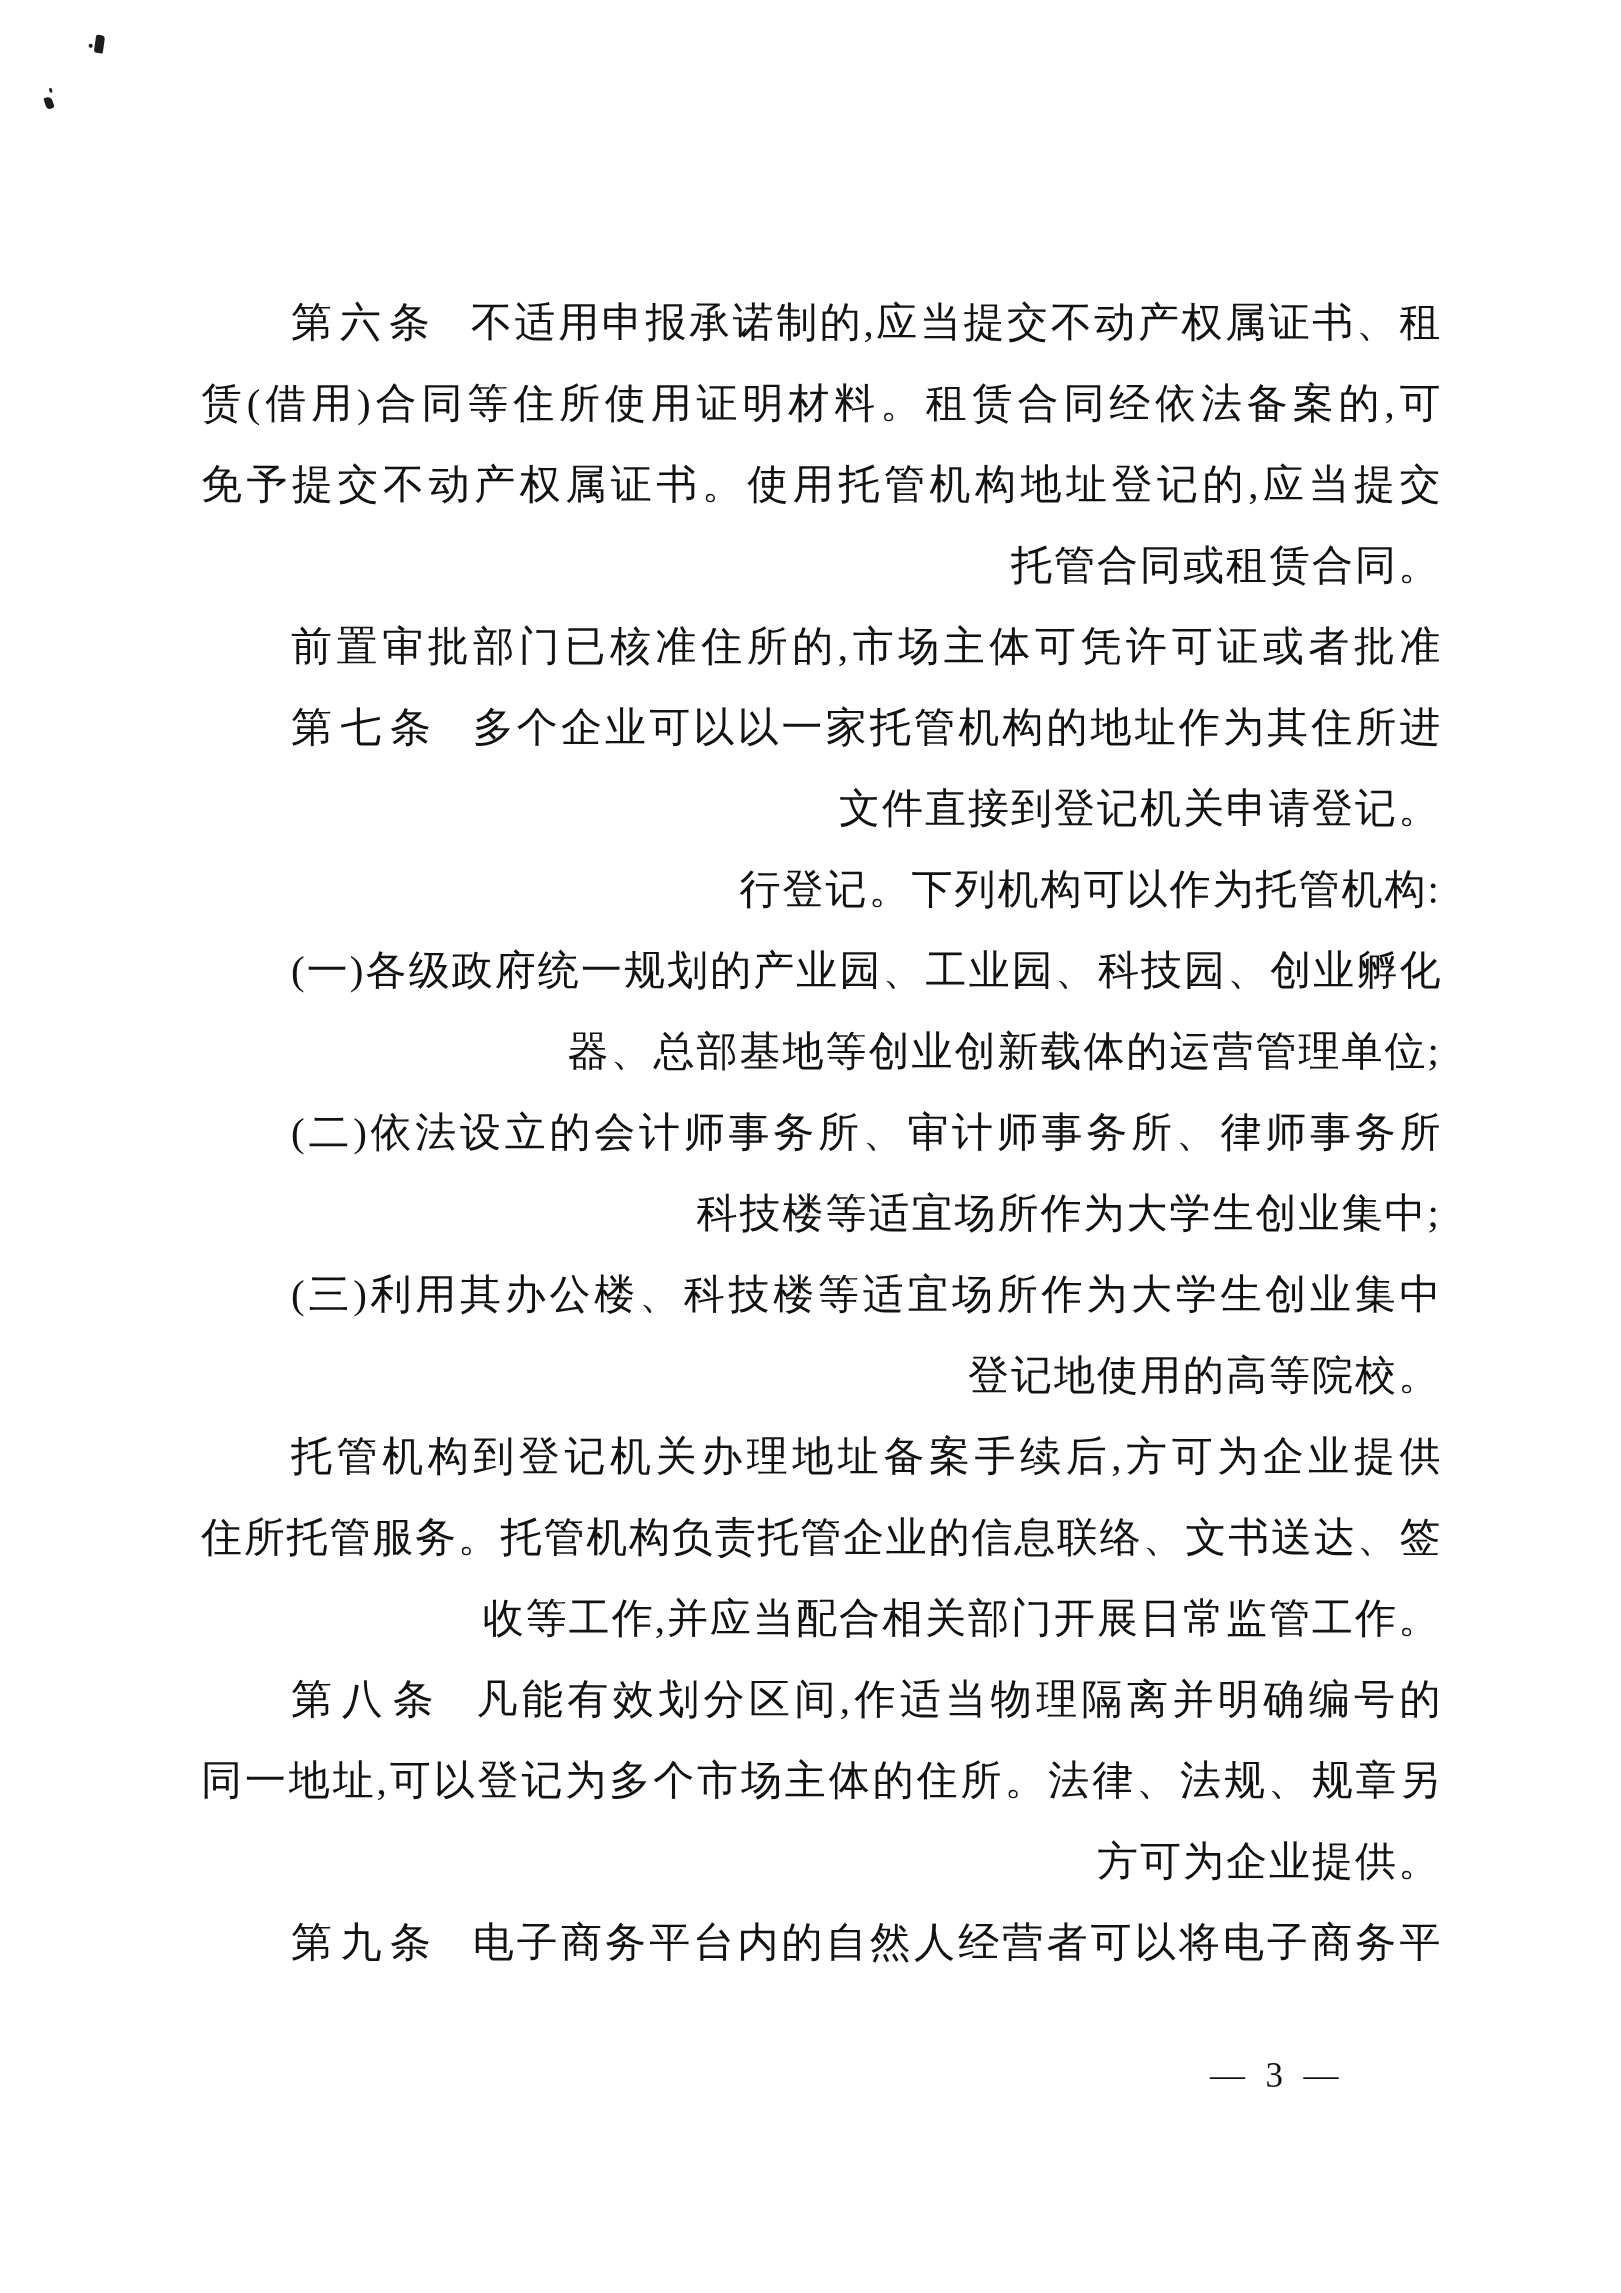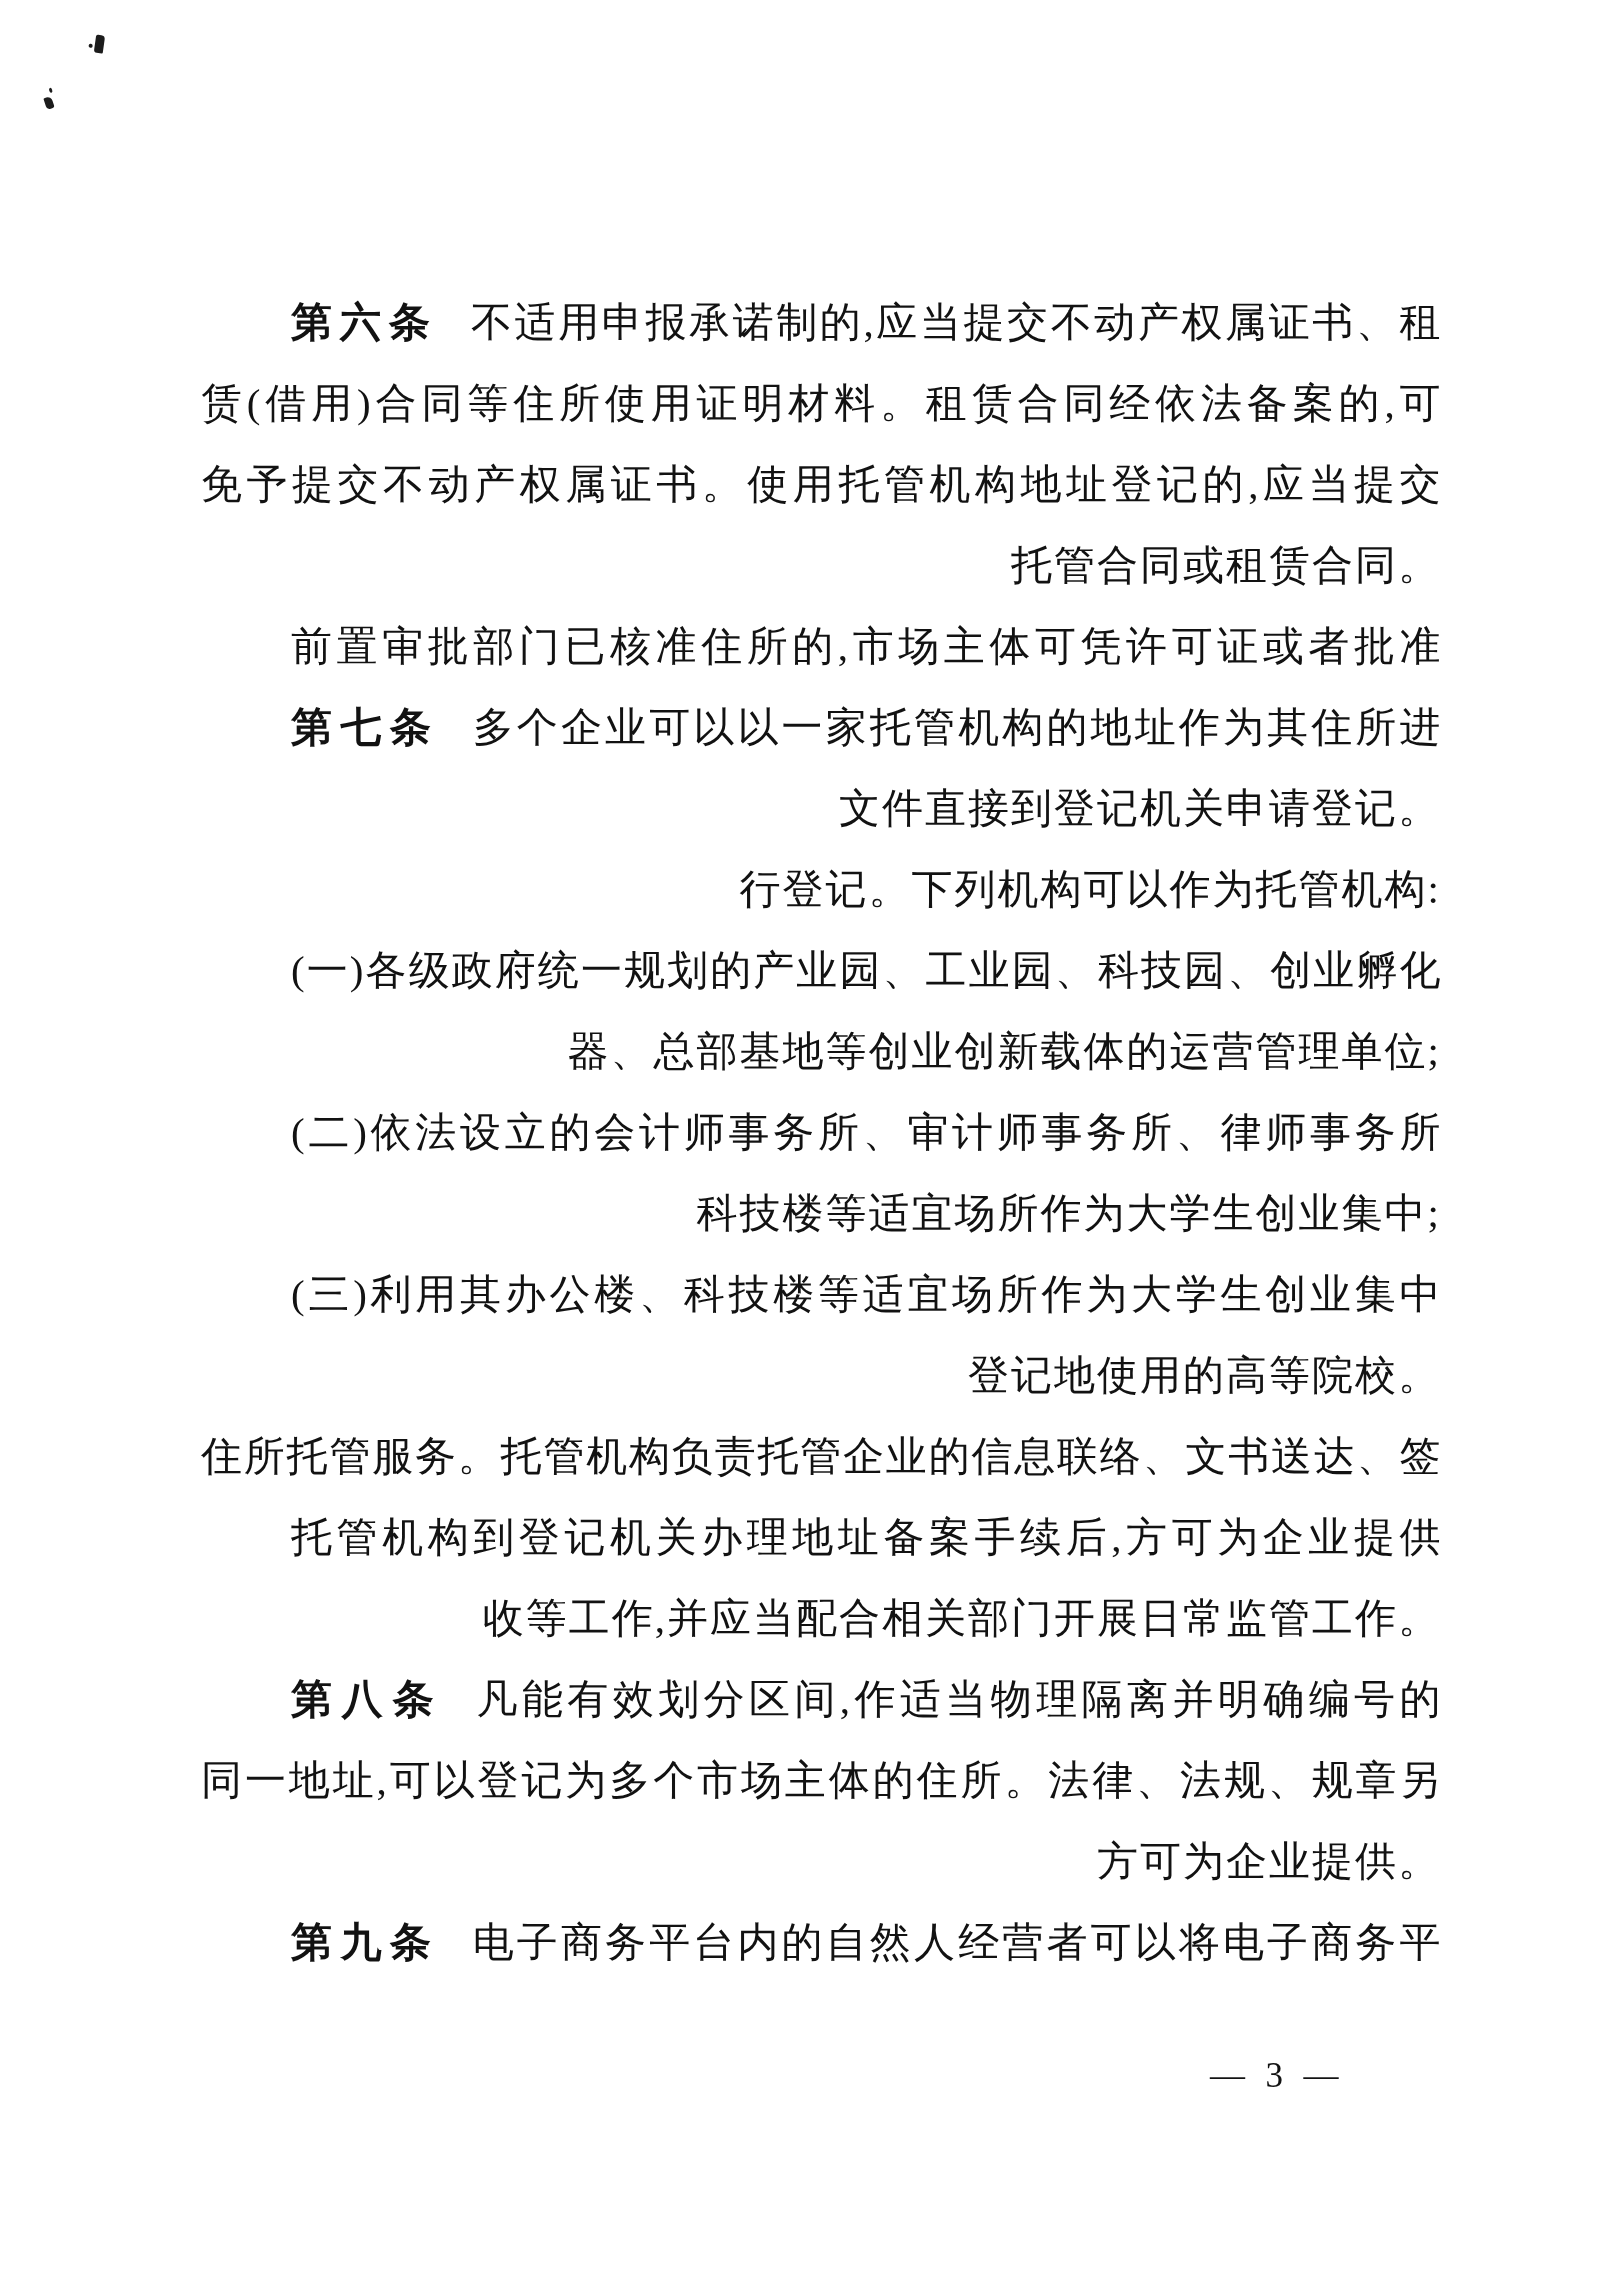--- a/index.html
+++ b/index.html
@@ -40,21 +40,21 @@
   .line.end {
     text-align: right;
     letter-spacing: 2px;
   }
   .line.indent {
     padding-left: 90px;
     width: 1150px;
   }
   .lead {
     font-family: "Liberation Sans", "DejaVu Sans", sans-serif;
-    font-weight: 700;
+    font-weight: 400;
     letter-spacing: 5.9px;
     margin-right: 33px;
   }
   .footer {
     position: absolute;
     left: 1210px;
     top: 2056px;
     font-size: 35px;
     letter-spacing: 5.9px;
     color: #121212;
@@ -117,22 +117,22 @@
     <p class="line indent justify"><span>前置审批部门已核准住所的,市场主体可凭许可证或者批准</span></p>
     <p class="line indent justify"><b class="lead">第七条</b><span>多个企业可以以一家托管机构的地址作为其住所进</span></p>
     <p class="line end"><span>文件直接到登记机关申请登记。</span></p>
     <p class="line end"><span>行登记。下列机构可以作为托管机构:</span></p>
     <p class="line indent justify"><span>(一)各级政府统一规划的产业园、工业园、科技园、创业孵化</span></p>
     <p class="line end"><span>器、总部基地等创业创新载体的运营管理单位;</span></p>
     <p class="line indent justify"><span>(二)依法设立的会计师事务所、审计师事务所、律师事务所</span></p>
     <p class="line end"><span>科技楼等适宜场所作为大学生创业集中;</span></p>
     <p class="line indent justify"><span>(三)利用其办公楼、科技楼等适宜场所作为大学生创业集中</span></p>
     <p class="line end"><span>登记地使用的高等院校。</span></p>
+    <p class="line indent justify"><span>托管机构到登记机关办理地址备案手续后,方可为企业提供</span></p>
     <p class="line justify"><span>住所托管服务。托管机构负责托管企业的信息联络、文书送达、签</span></p>
-    <p class="line indent justify"><span>托管机构到登记机关办理地址备案手续后,方可为企业提供</span></p>
     <p class="line end"><span>收等工作,并应当配合相关部门开展日常监管工作。</span></p>
     <p class="line indent justify"><b class="lead">第八条</b><span>凡能有效划分区间,作适当物理隔离并明确编号的</span></p>
     <p class="line justify"><span>同一地址,可以登记为多个市场主体的住所。法律、法规、规章另</span></p>
     <p class="line end"><span>方可为企业提供。</span></p>
     <p class="line indent justify"><b class="lead">第九条</b><span>电子商务平台内的自然人经营者可以将电子商务平</span></p>
   </main>
 
   <div class="footer">— 3 —</div>
 
 </div>

